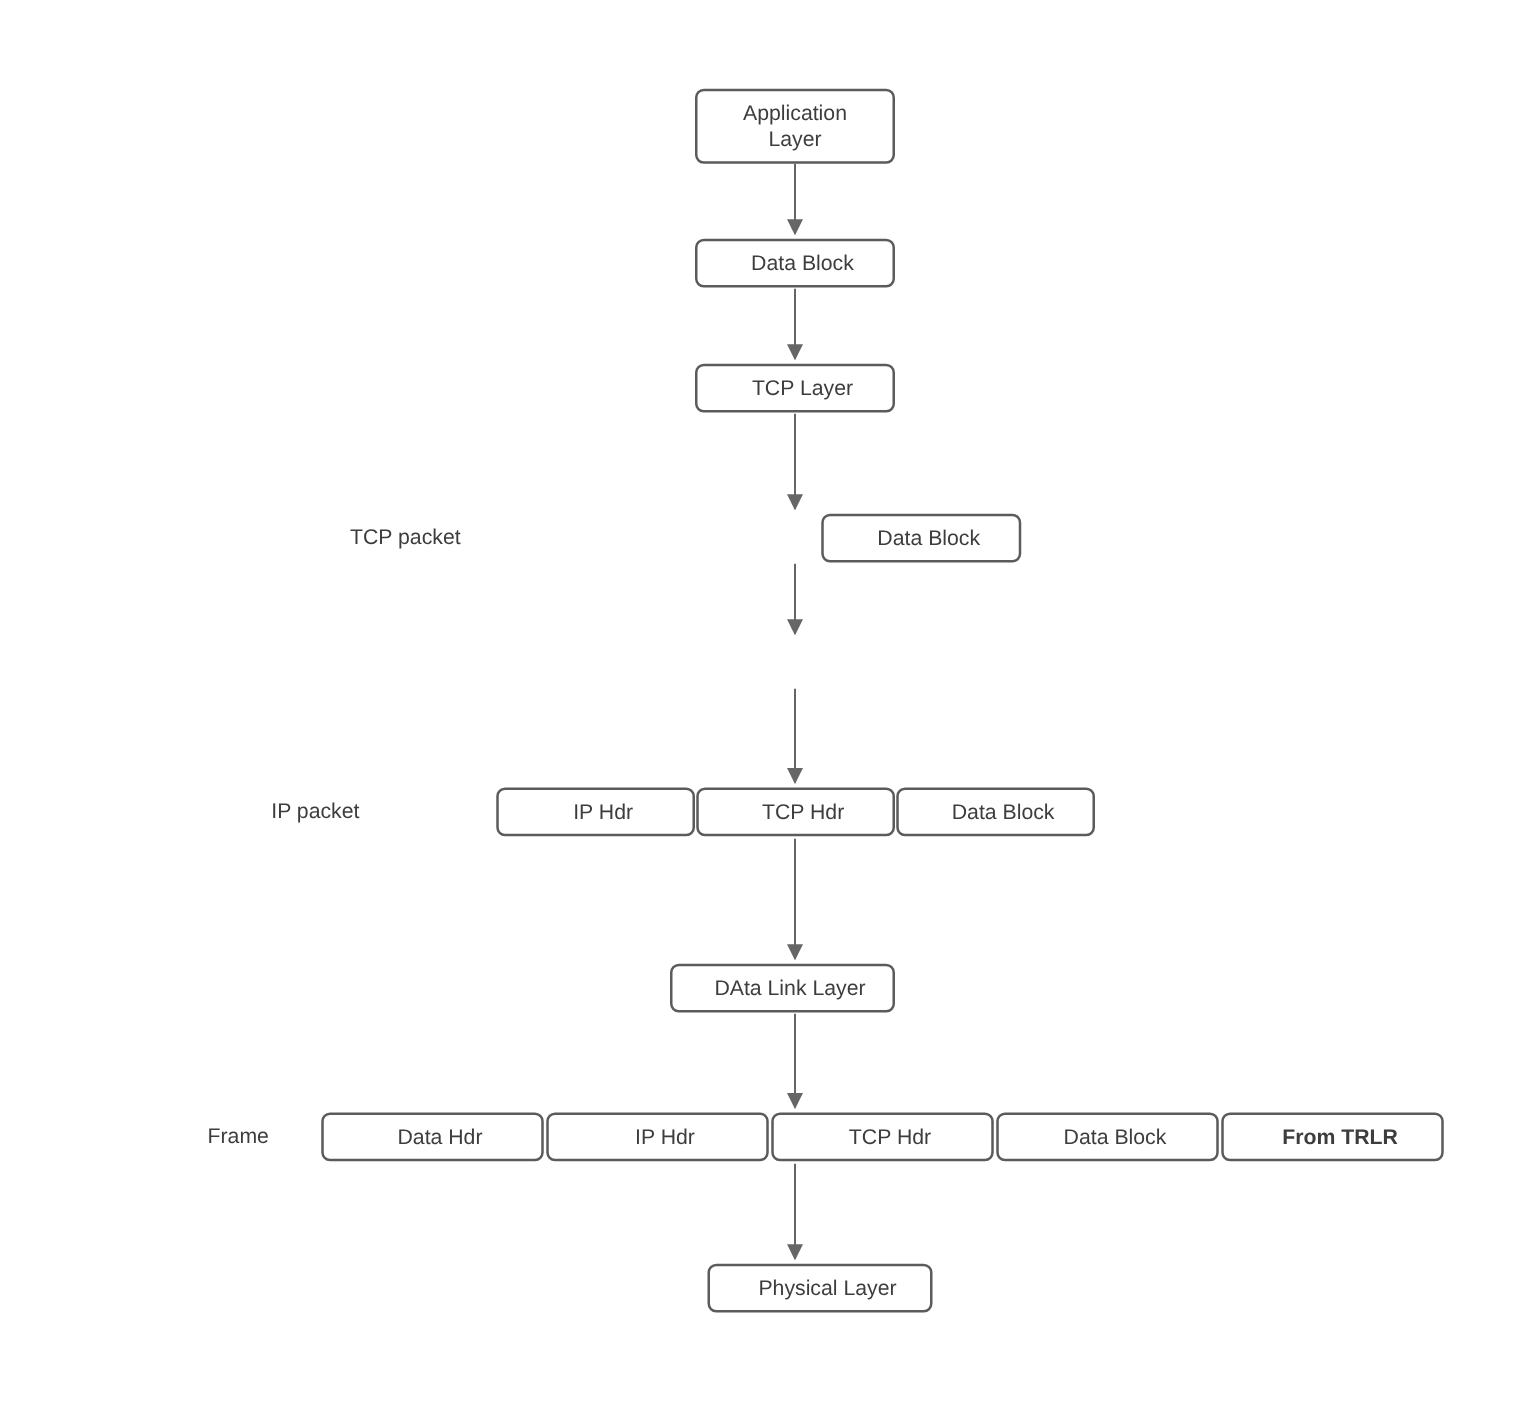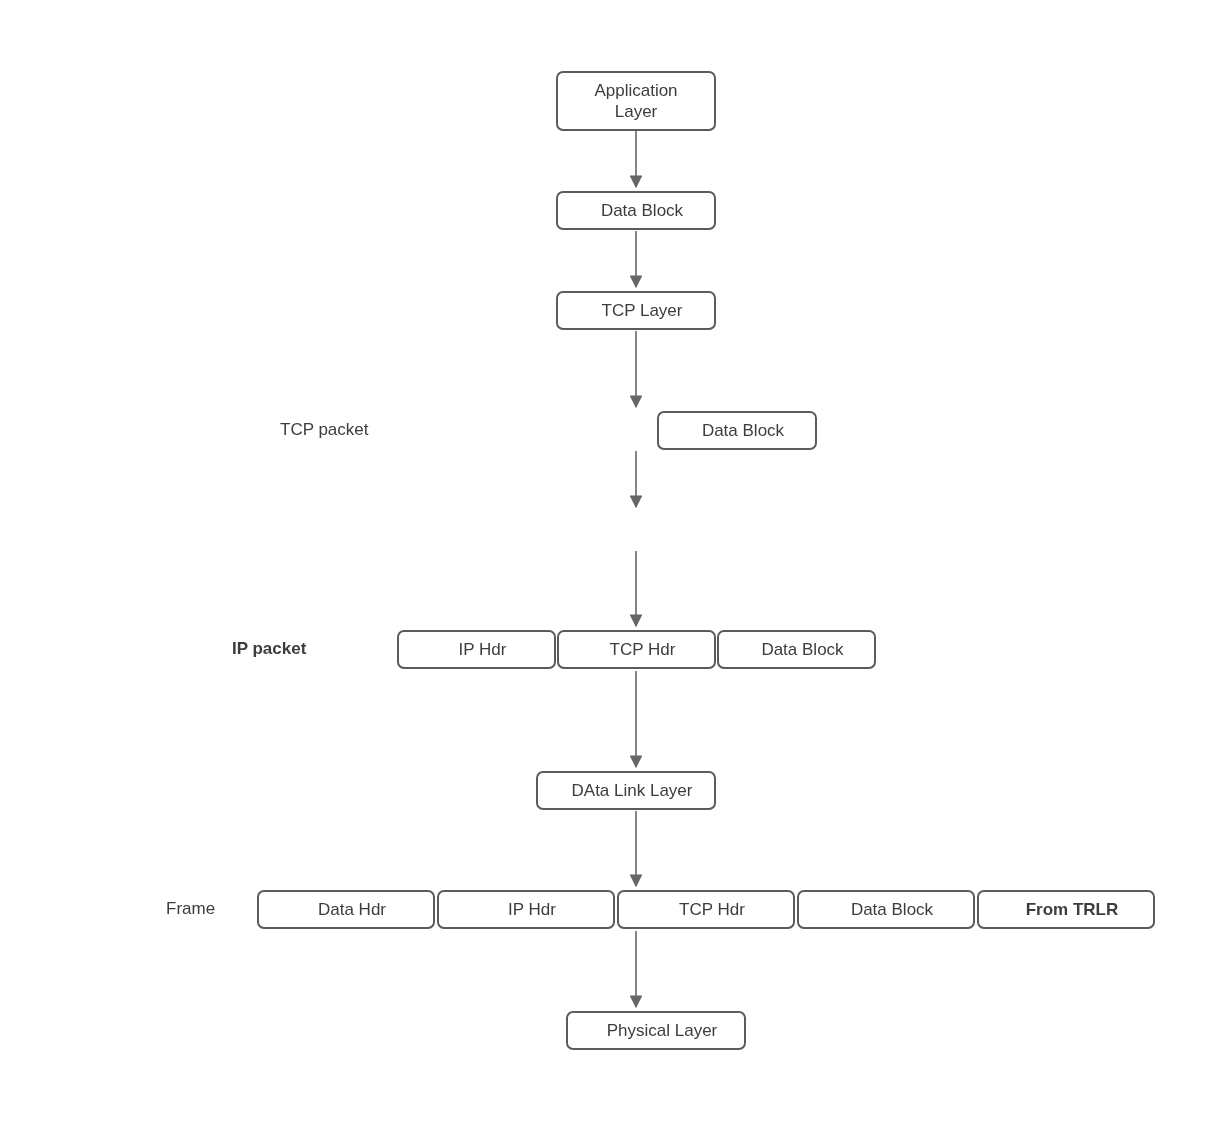--- a/index.html
+++ b/index.html
@@ -45,21 +45,21 @@
   <div class="node wrap" style="left:556px;top:71px;width:160px;height:60px;">Application Layer</div>
 
   <div class="node" style="left:556px;top:191px;width:160px;height:39px;">Data Block</div>
 
   <div class="node" style="left:556px;top:291px;width:160px;height:39px;text-align:right;">TCP Layer</div>
 
   <div class="row-label" style="left:280px;top:420px;">TCP packet</div>
   <div class="node" style="left:657px;top:411px;width:160px;height:39px;">Data Block</div>
 
 
-  <div class="row-label" style="left:232px;top:639px;font-weight:bold;">IP packet</div>
+  <div class="row-label" style="left:217px;top:639px;">IP packet</div>
   <div class="node" style="left:397px;top:630px;width:159px;height:39px;">IP Hdr</div>
   <div class="node" style="left:557px;top:630px;width:159px;height:39px;">TCP Hdr</div>
   <div class="node" style="left:717px;top:630px;width:159px;height:39px;">Data Block</div>
 
   <div class="node" style="left:536px;top:771px;width:180px;height:39px;">DAta Link Layer</div>
 
   <div class="row-label" style="left:166px;top:899px;">Frame</div>
   <div class="node" style="left:257px;top:890px;width:178px;height:39px;">Data Hdr</div>
   <div class="node" style="left:437px;top:890px;width:178px;height:39px;">IP Hdr</div>
   <div class="node" style="left:617px;top:890px;width:178px;height:39px;">TCP Hdr</div>

